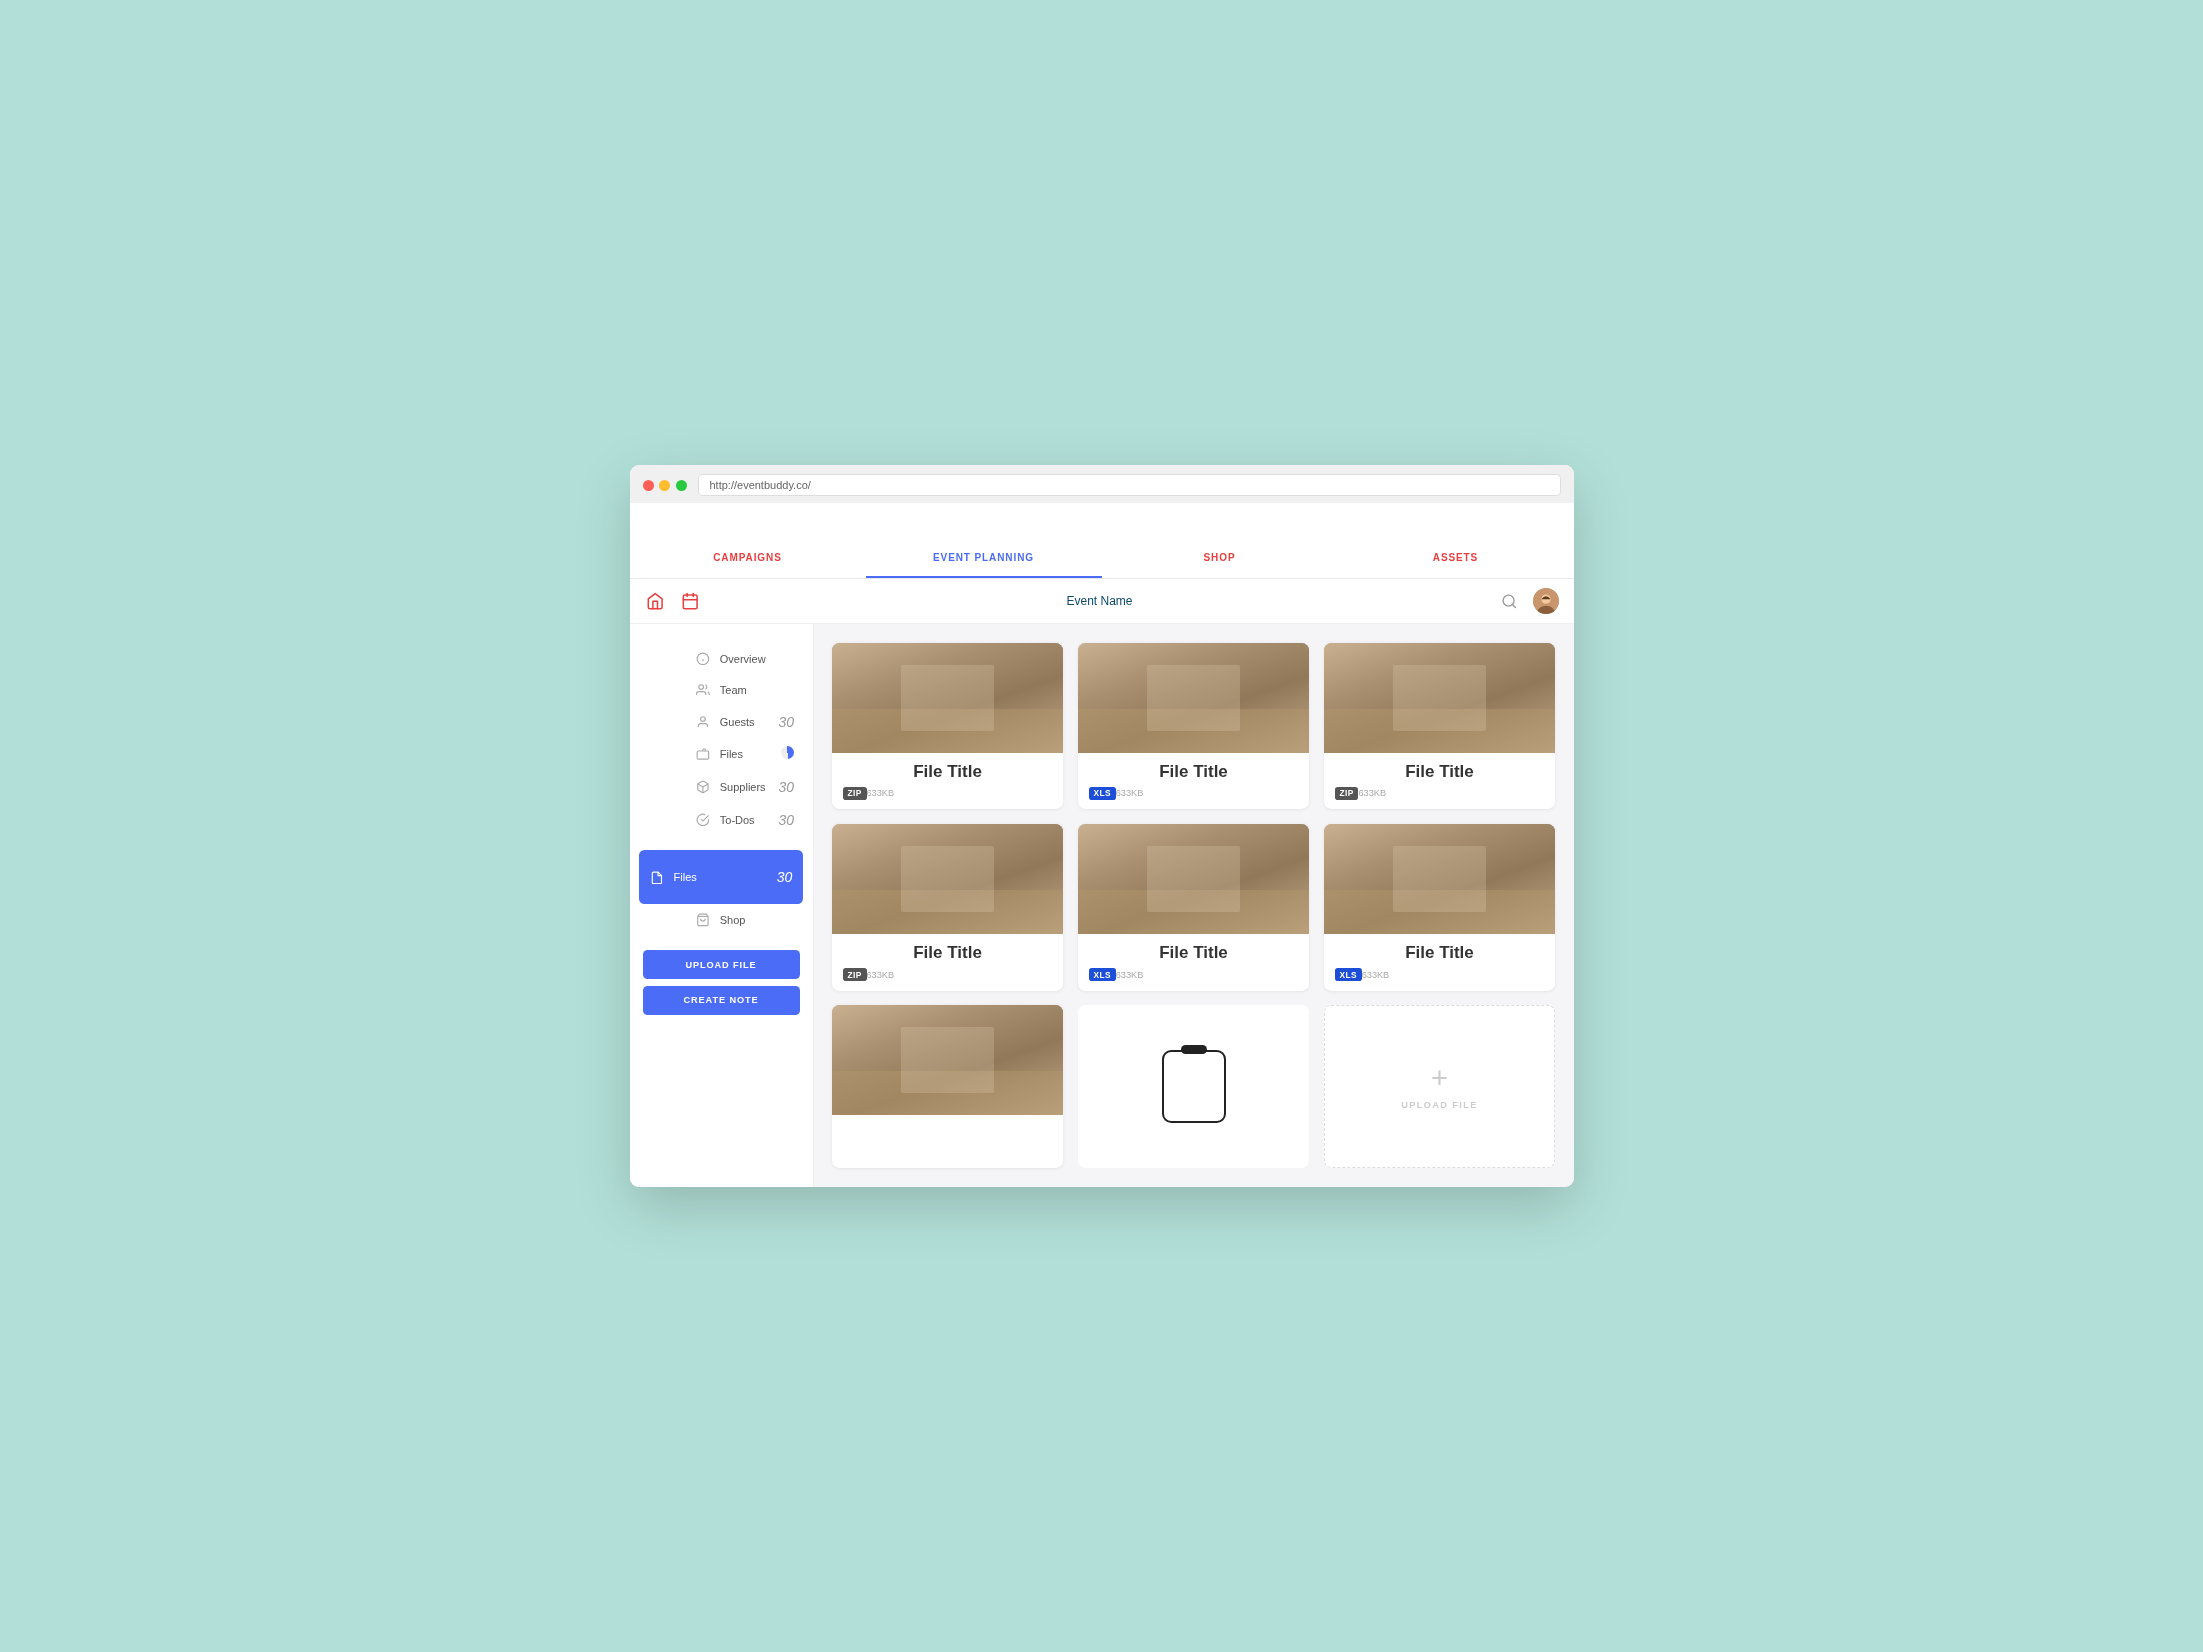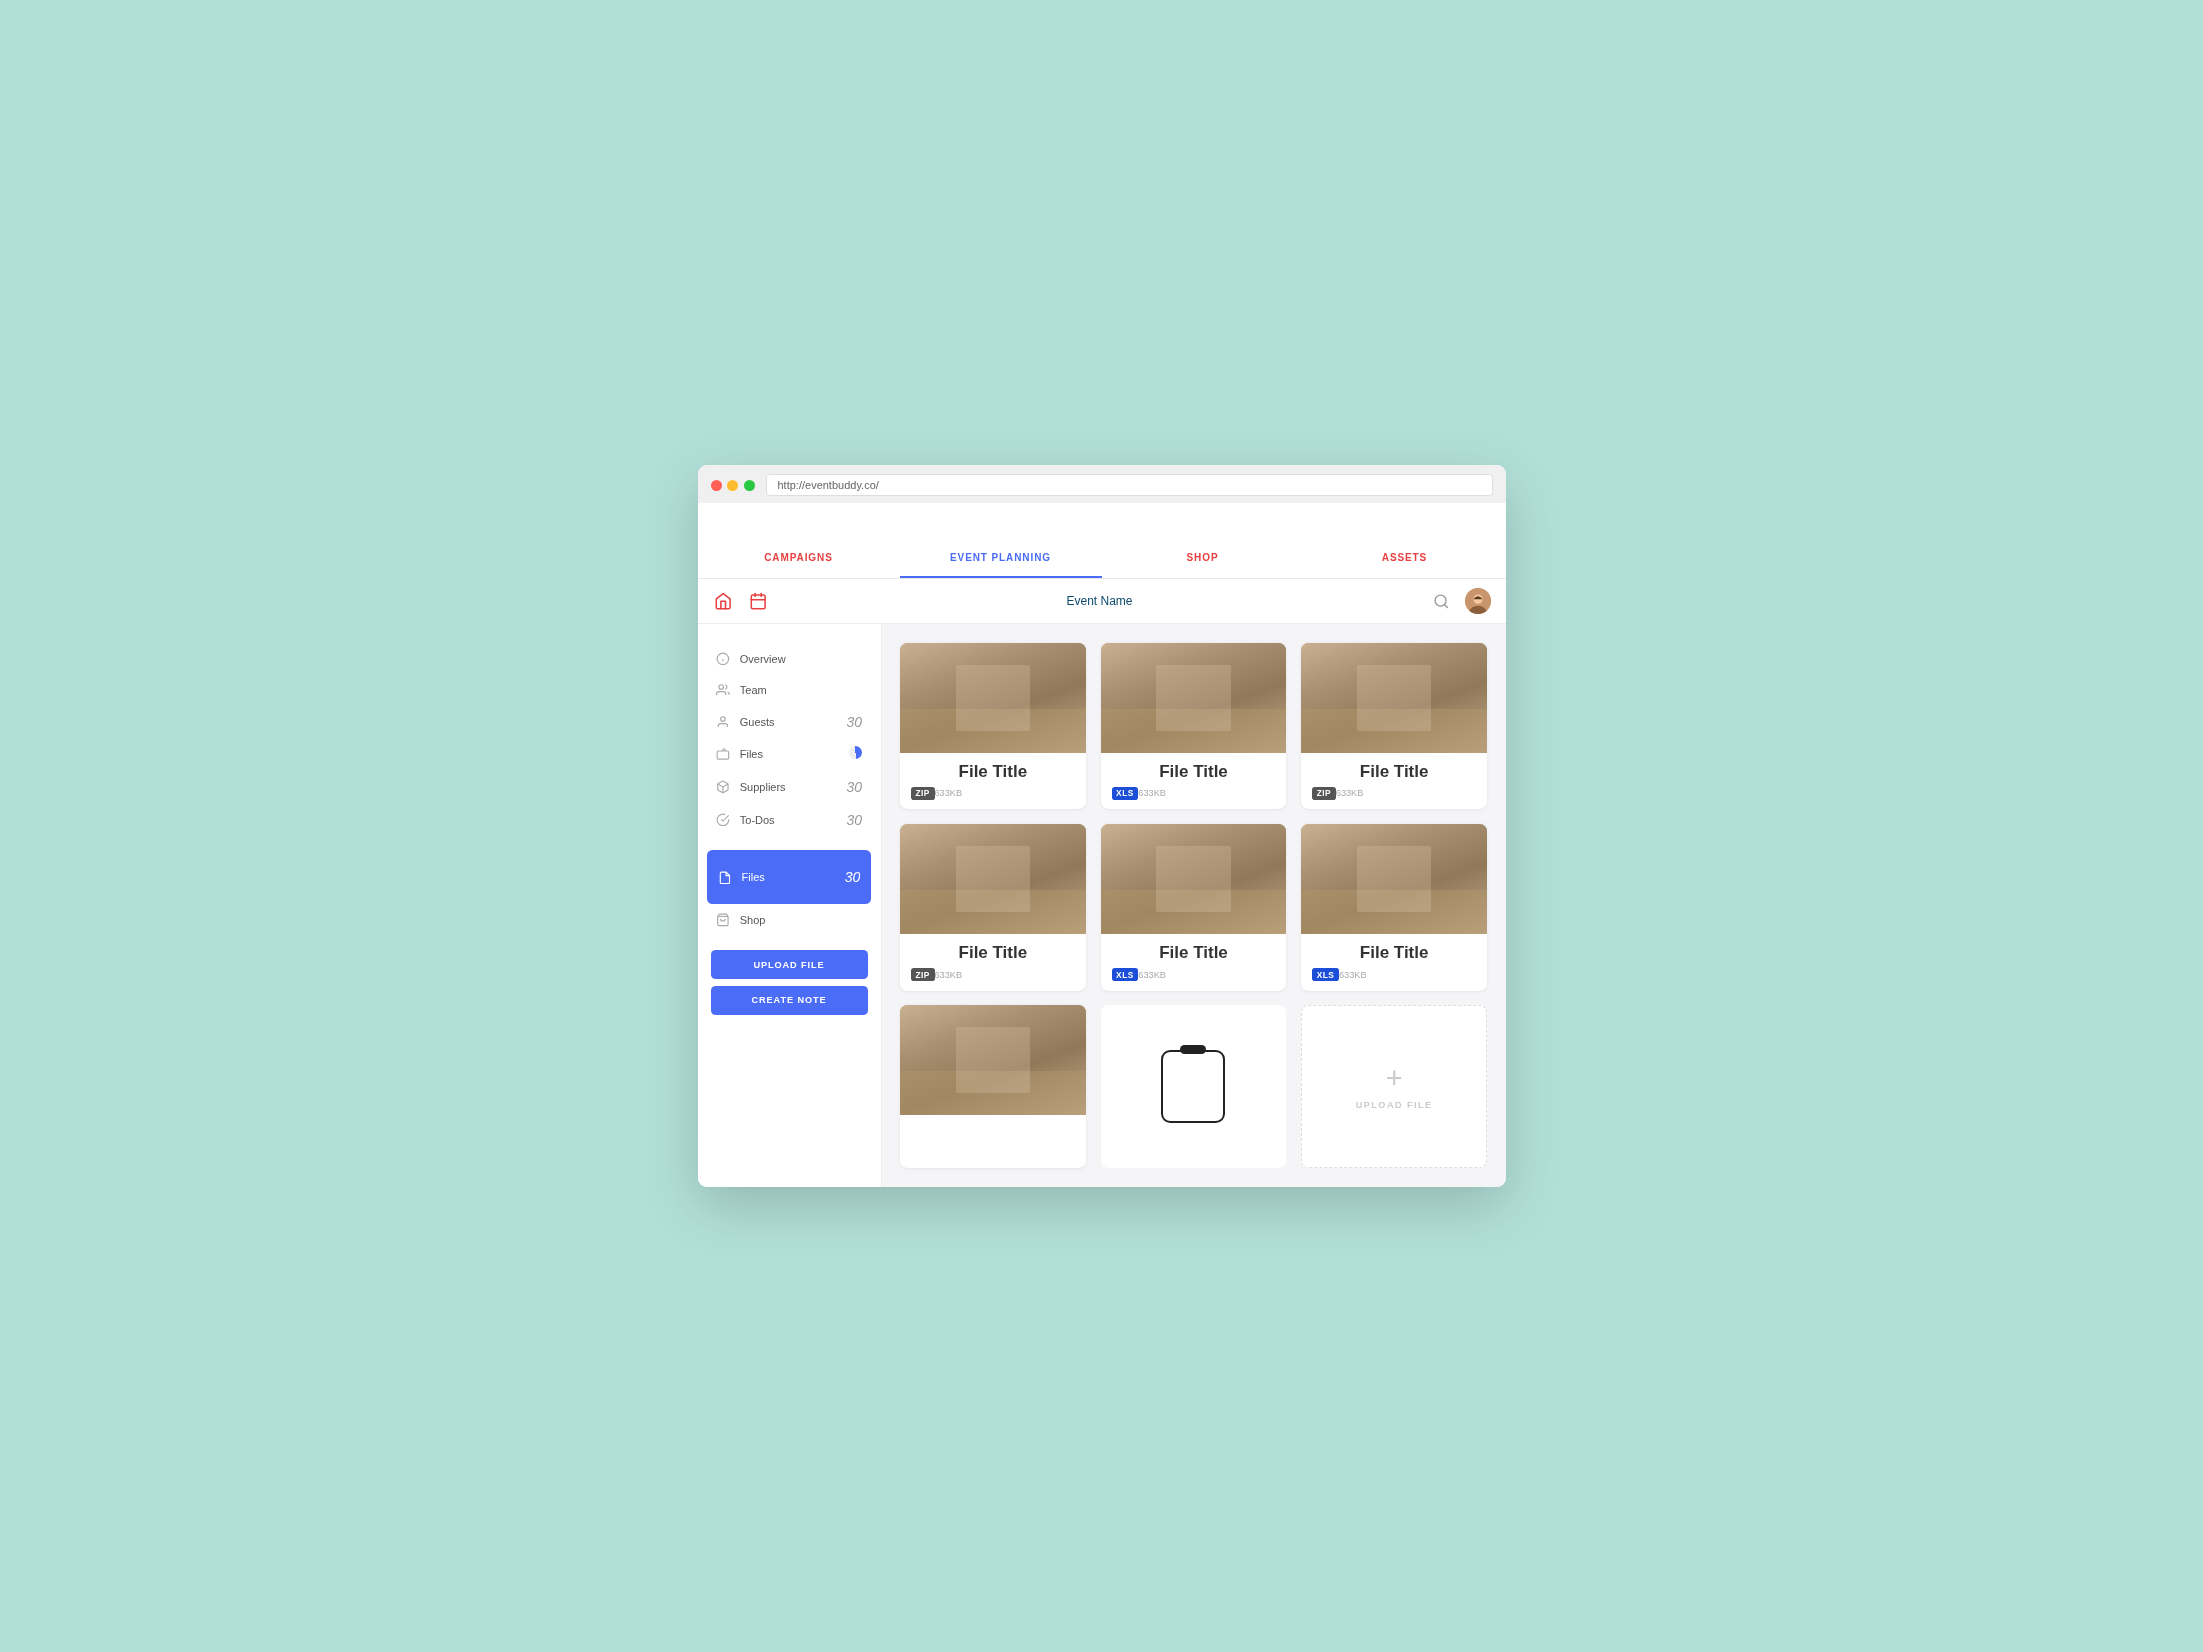--- a/index.html
+++ b/index.html
@@ -5,21 +5,21 @@
     * { box-sizing: border-box; margin: 0; padding: 0; }
     body {
       background: #b2e0d8;
       display: flex;
       justify-content: center;
       align-items: center;
       min-height: 100vh;
       font-family: -apple-system, BlinkMacSystemFont, 'Segoe UI', sans-serif;
     }
     .browser-window {
-      width: 808px;
+      width: 944px;
       background: #fff;
       border-radius: 9.2px;
       box-shadow: 0 18.4px 55px rgba(0,0,0,0.18);
       overflow: hidden;
     }
     
     .browser-chrome {
       background: #f0f0f0;
       padding: 9.2px 13px 0 13px;
       display: flex;
@@ -133,20 +133,21 @@
     }
     .sidebar-item {
       display: flex;
       align-items: center;
       padding: 8.3px 18.4px;
       font-size: 11px;
       color: #555;
       cursor: pointer;
       gap: 9.2px;
       position: relative;
+      margin-left: 48px;
     }
     .sidebar-item.active {
       background: #4a6cf7;
       color: #fff;
       border-radius: 5.5px;
       margin: 0 9.2px;
       padding: 19px 11px;
     }
     .sidebar-item .badge {
       margin-left: auto;

